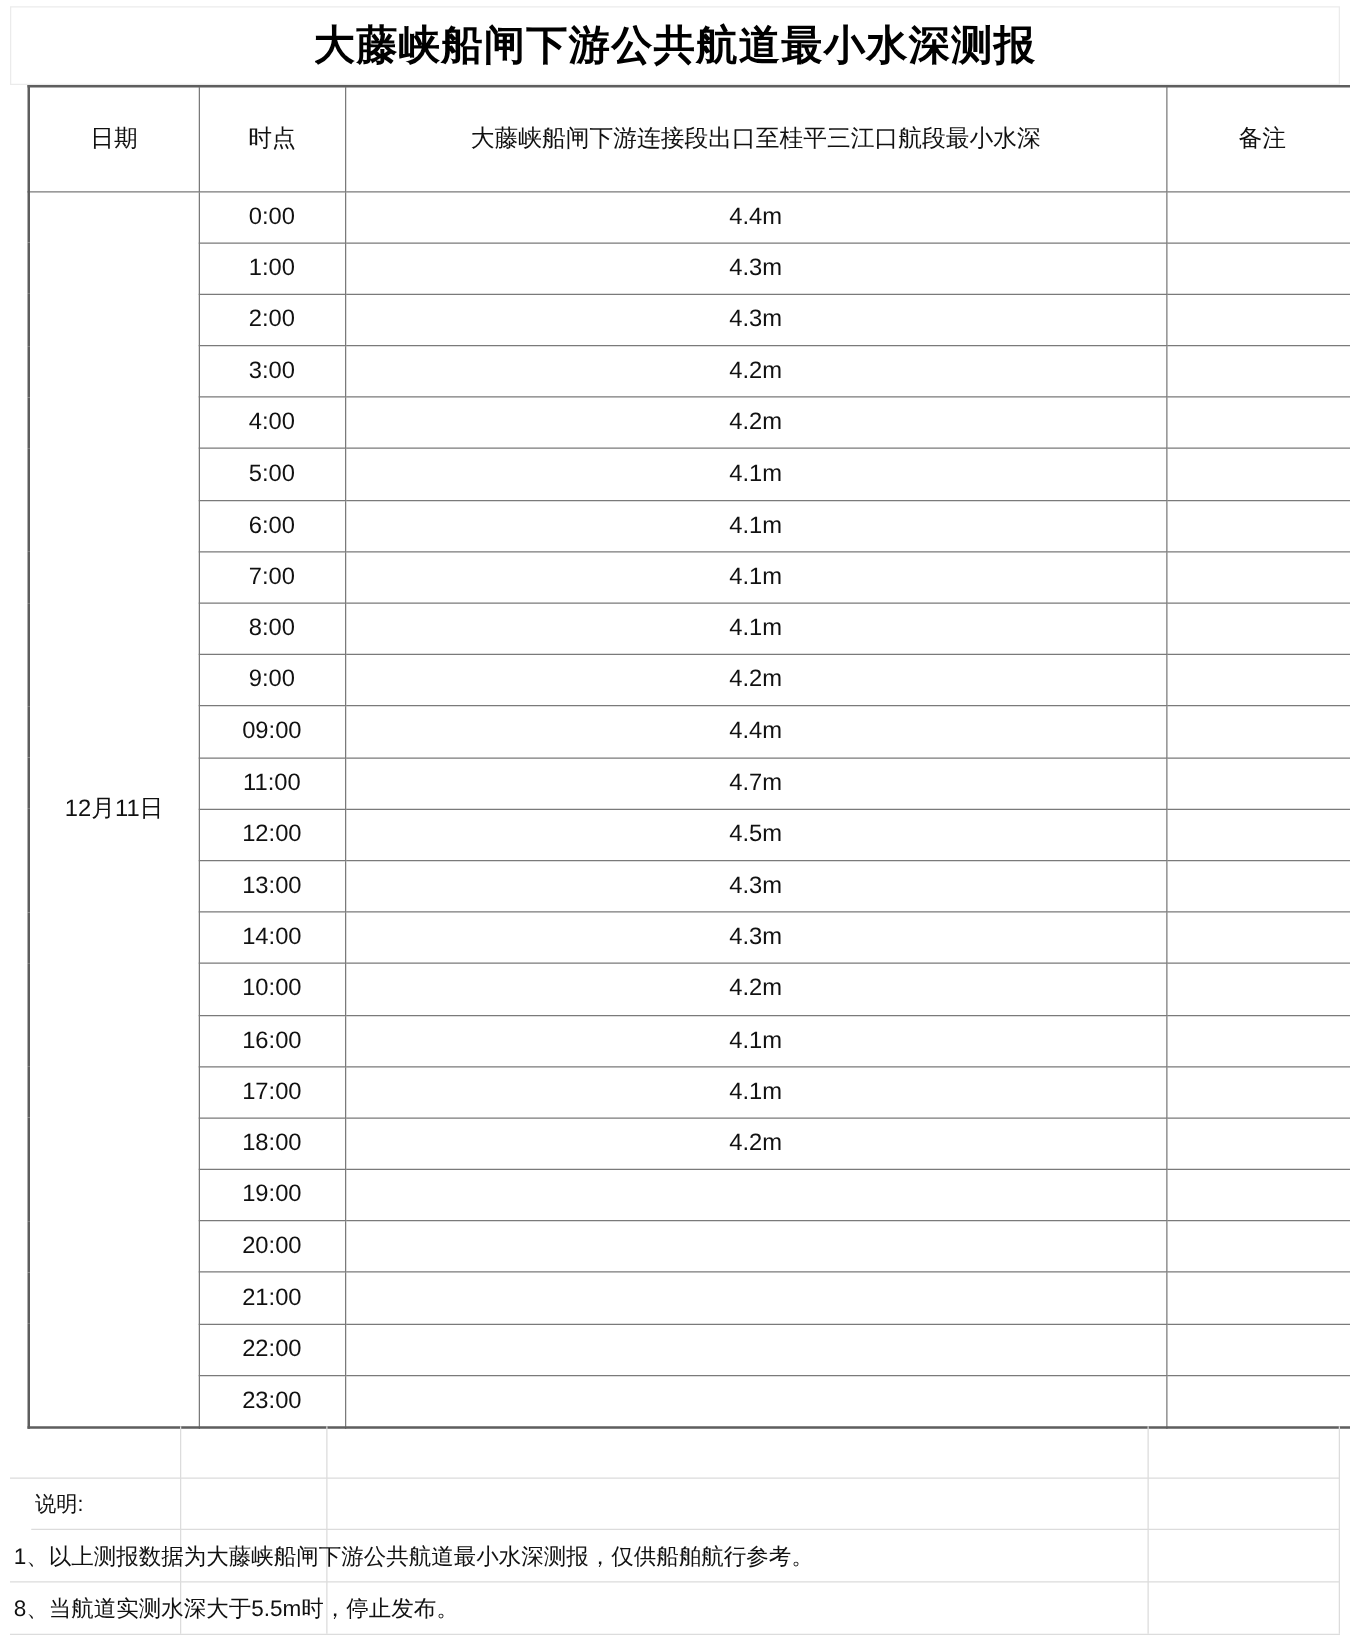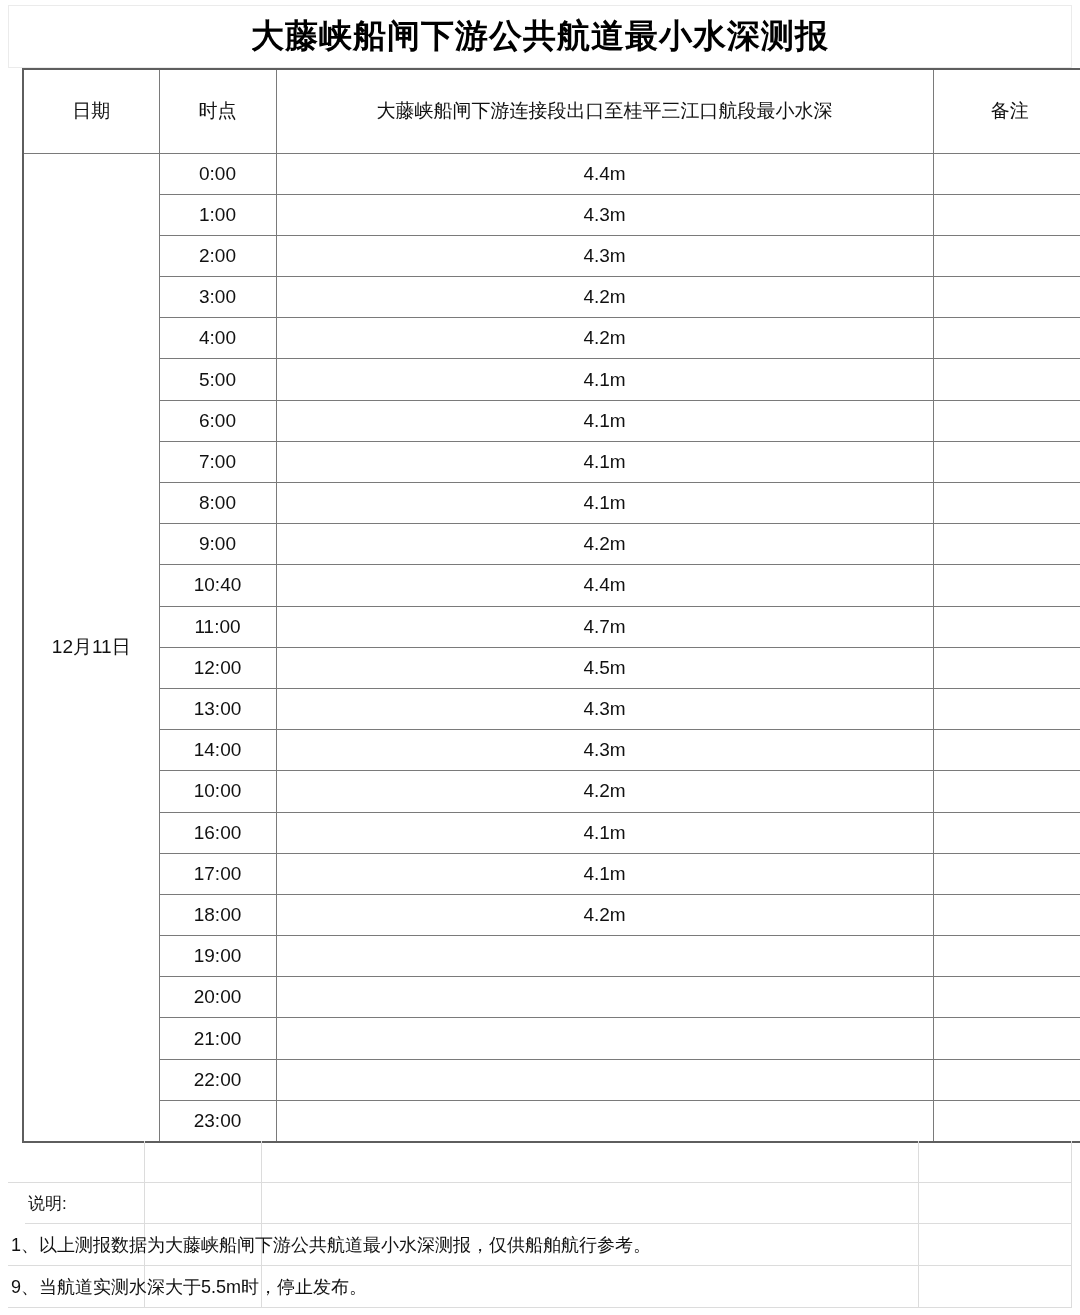--- a/index.html
+++ b/index.html
@@ -146,21 +146,21 @@
           <td>8:00</td>
           <td>4.1m</td>
           <td></td>
         </tr>
         <tr>
           <td>9:00</td>
           <td>4.2m</td>
           <td></td>
         </tr>
         <tr>
-          <td>10:40</td>
+          <td>09:00</td>
           <td>4.4m</td>
           <td></td>
         </tr>
         <tr>
           <td>11:00</td>
           <td>4.7m</td>
           <td></td>
         </tr>
         <tr>
           <td>12:00</td>
@@ -232,17 +232,17 @@
 
   <div class="footer">
     <div class="footer-row r-empty"></div>
     <div class="footer-row r-label">
       <span>说明:</span>
     </div>
     <div class="footer-row r-note">
       <span>1、以上测报数据为大藤峡船闸下游公共航道最小水深测报，仅供船舶航行参考。</span>
     </div>
     <div class="footer-row r-note">
-      <span>9、当航道实测水深大于5.5m时，停止发布。</span>
+      <span>8、当航道实测水深大于5.5m时，停止发布。</span>
     </div>
   </div>
 
 </div>
 
 </body></html>

